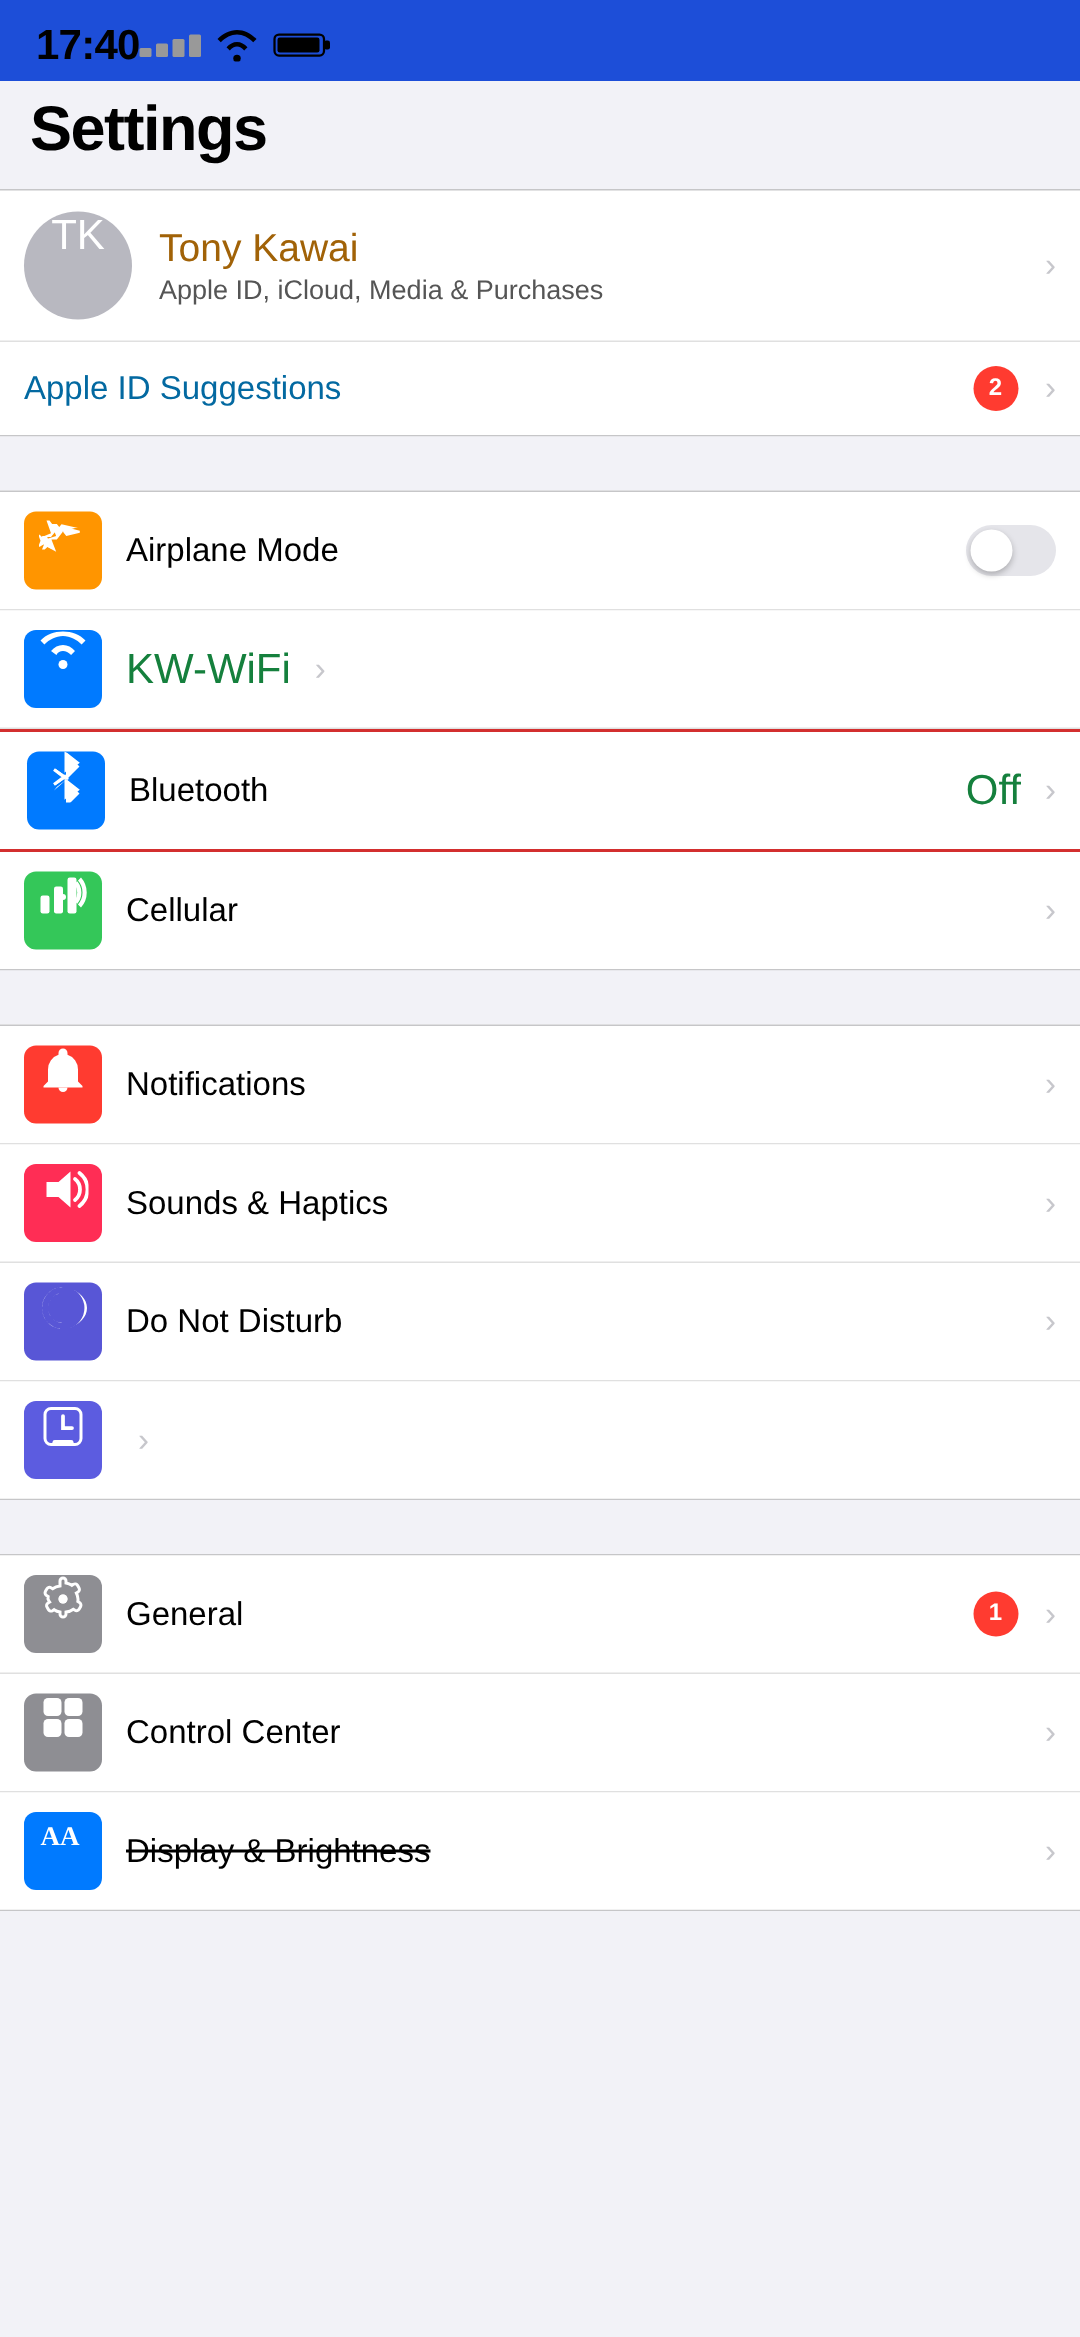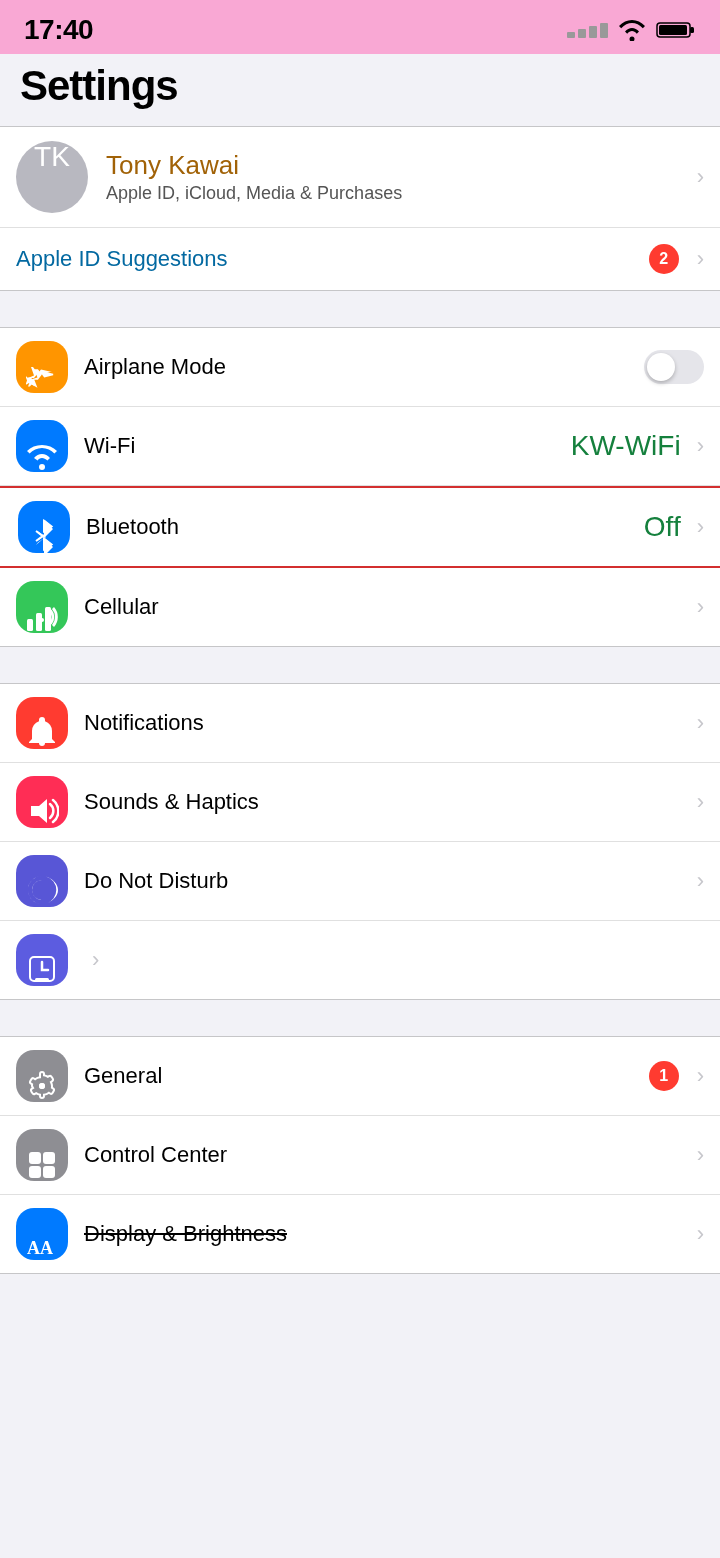--- a/index.html
+++ b/index.html
@@ -8,24 +8,24 @@
       width: 720px;
       min-height: 1558px;
       background: #f2f2f7;
       font-family: -apple-system, 'SF Pro Text', 'Helvetica Neue', sans-serif;
       color: #000;
     }
 
     
     .status-bar {
       display: flex;
-      justify-content: space-between;
+      justify-content: flex-start;
       align-items: center;
       padding: 14px 24px 8px 24px;
-      background: #f9a8d4;
+      background: #1d4ed8;
     }
     .status-time {
       font-size: 28px;
       font-weight: 600;
       letter-spacing: -0.5px;
     }
     .status-icons {
       display: flex;
       align-items: center;
       gap: 10px;
@@ -157,23 +157,23 @@
       min-height: 60px;
       cursor: pointer;
       position: relative;
     }
     .settings-row:last-child {
       border-bottom: none;
     }
     .row-icon {
       width: 52px;
       height: 52px;
-      border-radius: 18px;
-      display: flex;
-      align-items: flex-end;
+      border-radius: 8px;
+      display: flex;
+      align-items: flex-start;
       justify-content: center;
       flex-shrink: 0;
       margin-right: 16px;
     }
     .row-label {
       flex: 1;
       font-size: 22px;
       color: #000;
     }
     .row-value {
@@ -293,21 +293,20 @@
   </div>
 
   <div class="settings-row">
     <div class="row-icon icon-blue">
       <svg width="32" height="28" viewBox="0 0 32 28" fill="white">
         <path d="M16 20a3 3 0 1 1 0 6 3 3 0 0 1 0-6z"></path>
         <path d="M8 14c2.2-2.5 4.9-4 8-4s5.8 1.5 8 4l-2.6 2.6C19.6 15 17.9 14 16 14s-3.6 1-4.4 2.6L8 14z"></path>
         <path d="M1 7C4.8 3 10.1 1 16 1s11.2 2 15 6l-2.6 2.6C25.2 6.4 20.8 4 16 4S6.8 6.4 3.6 9.6L1 7z"></path>
       </svg>
     </div>
-    <span class="row-label">Wi-Fi</span>
     <span class="row-value">KW-WiFi</span>
     <span class="chevron">›</span>
   </div>
 
   <div class="settings-row bluetooth-row">
     <div class="row-icon icon-blue2">
       <svg width="26" height="34" viewBox="0 0 26 34" fill="white">
         <path d="M13 1L22 10l-9 9 9 9-9 9V19l-8 7 2-2.5 6-4.5-6-4.5-2-2.5 8 7V1z"></path>
         <path d="M13 2v12l7-6-7-6zM13 20v12l7-6-7-6z"></path>
         <path d="M13 2l6 5-6 5V2zm0 18l6 5-6 5V20zM5 12l8 6M5 22l8-6" stroke="white" stroke-width="2" fill="none"></path>

